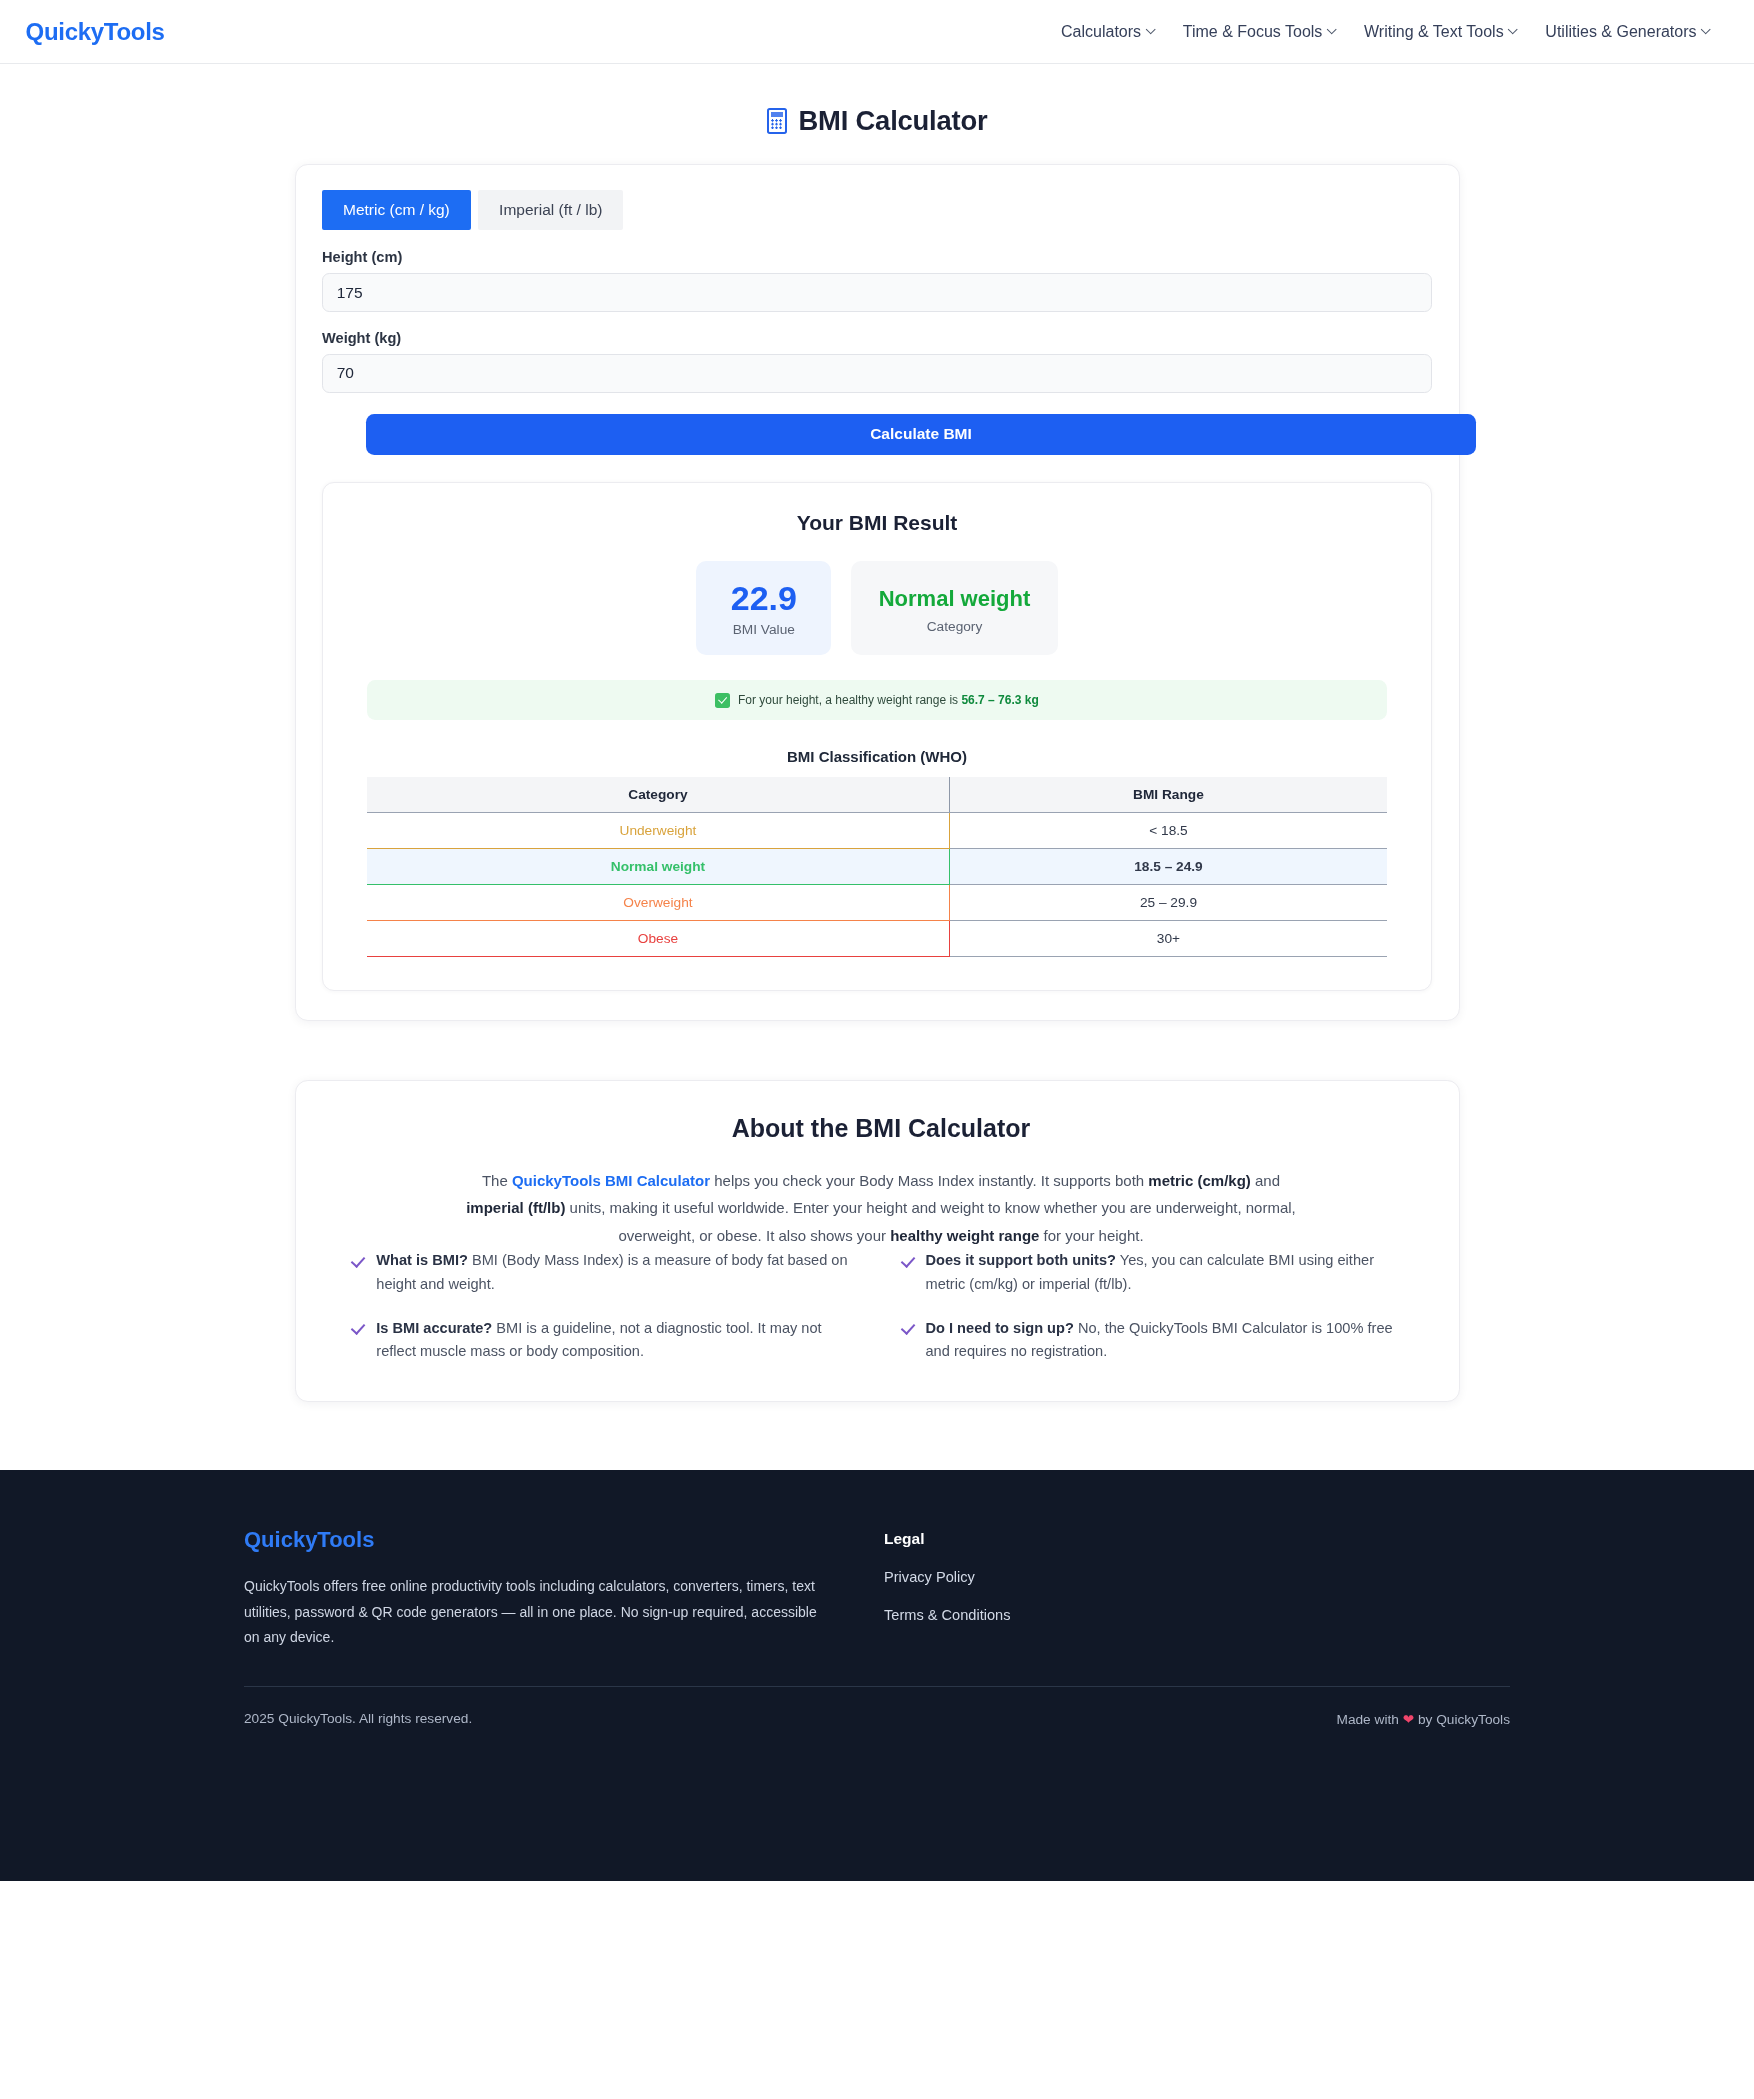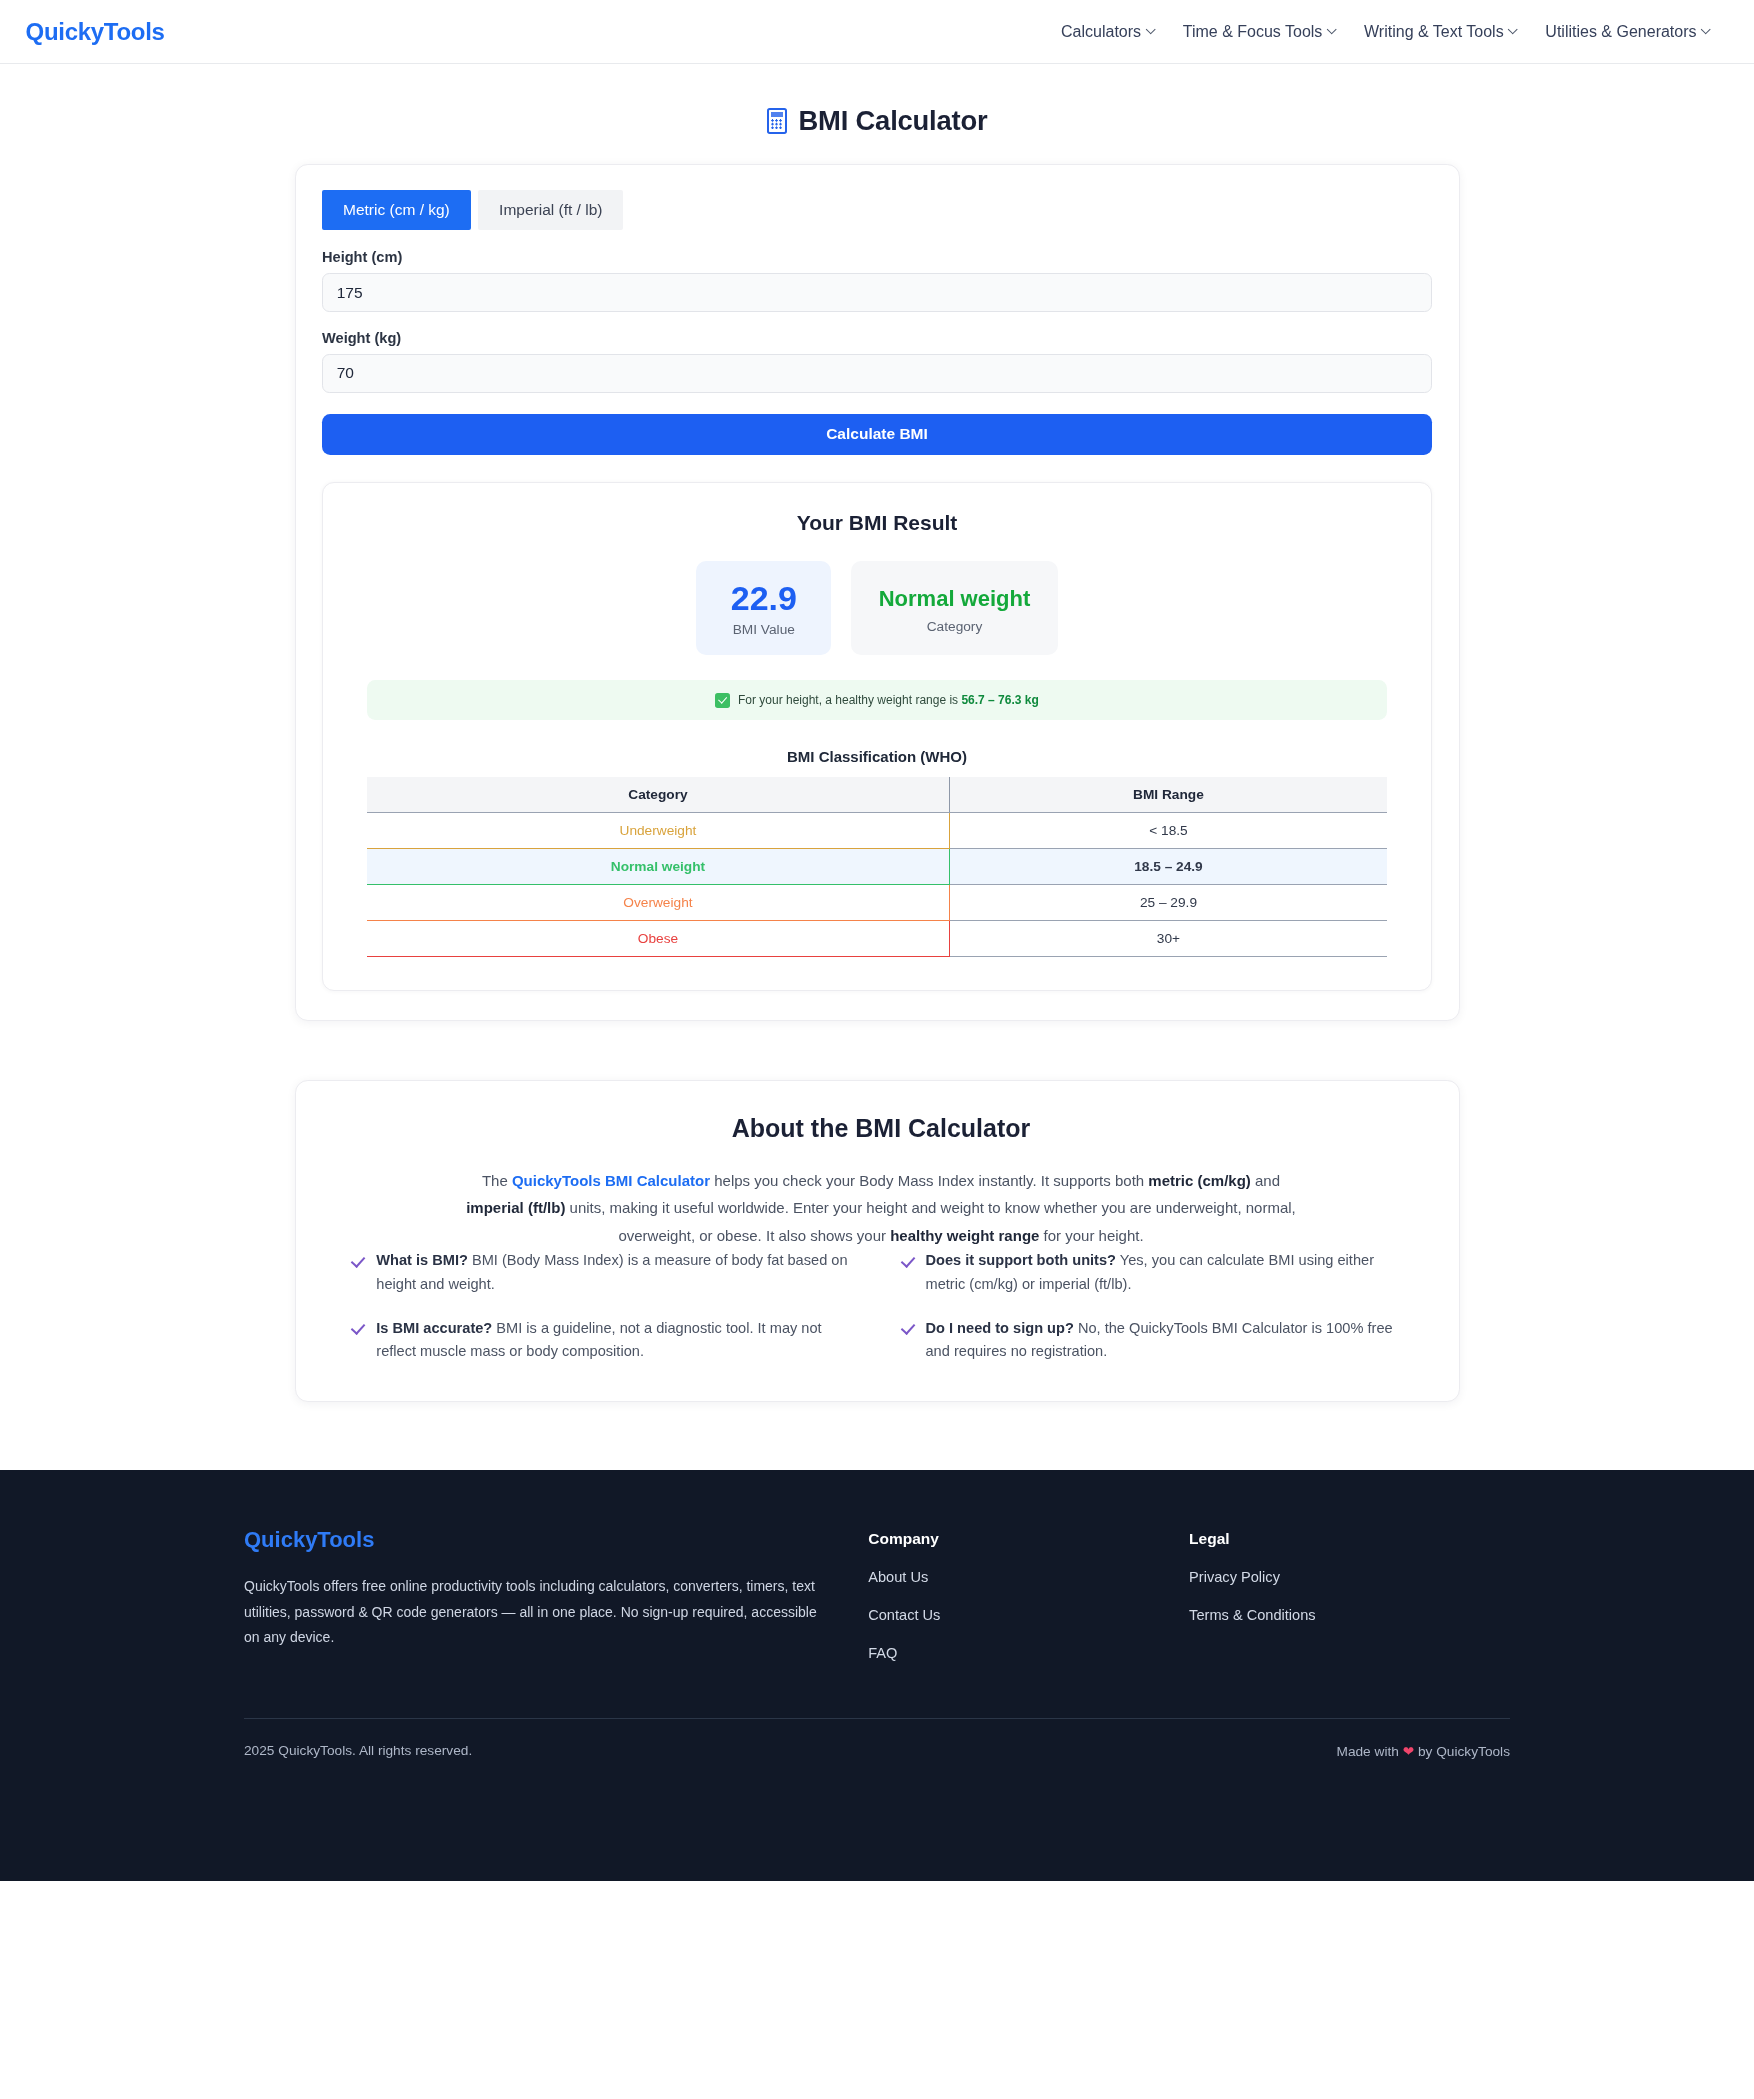--- a/index.html
+++ b/index.html
@@ -145,20 +145,21 @@
     height: 41px;
     background: #1d5ff2;
     color: #ffffff;
     font-size: 15.5px;
     font-weight: bold;
     border: none;
     border-radius: 8.2px;
     cursor: pointer;
     font-family: inherit;
     margin-top: 3.7px;
+    margin-left: 44px;
   }
 
   
   .result-panel {
     margin-top: 27.4px;
     border: 0.9px solid #ececf0;
     border-radius: 12px;
     background: #ffffff;
     padding: 27.4px 22px 33px 22px;
     box-shadow: 0 0.9px 4.6px rgba(20,25,50,.04);
@@ -511,26 +512,20 @@
   </div>
 </div>
 
 <div class="footer">
   <div class="footer-inner">
     <div class="f-col-brand">
       <div class="f-brand">QuickyTools</div>
       <div class="f-desc">QuickyTools offers free online productivity tools including calculators, converters, timers, text utilities, password &amp; QR code generators — all in one place. No sign-up required, accessible on any device.</div>
     </div>
     <div class="f-col">
-      <div class="f-col-head">Company</div>
-      <a class="f-link">About Us</a>
-      <a class="f-link">Contact Us</a>
-      <a class="f-link">FAQ</a>
-    </div>
-    <div class="f-col">
       <div class="f-col-head">Legal</div>
       <a class="f-link">Privacy Policy</a>
       <a class="f-link">Terms &amp; Conditions</a>
     </div>
   </div>
   <div class="footer-divider"></div>
   <div class="footer-bottom">
     <div>2025 QuickyTools. All rights reserved.</div>
     <div>
       <span>Made with </span><span class="heart">❤</span><span> by QuickyTools</span>

